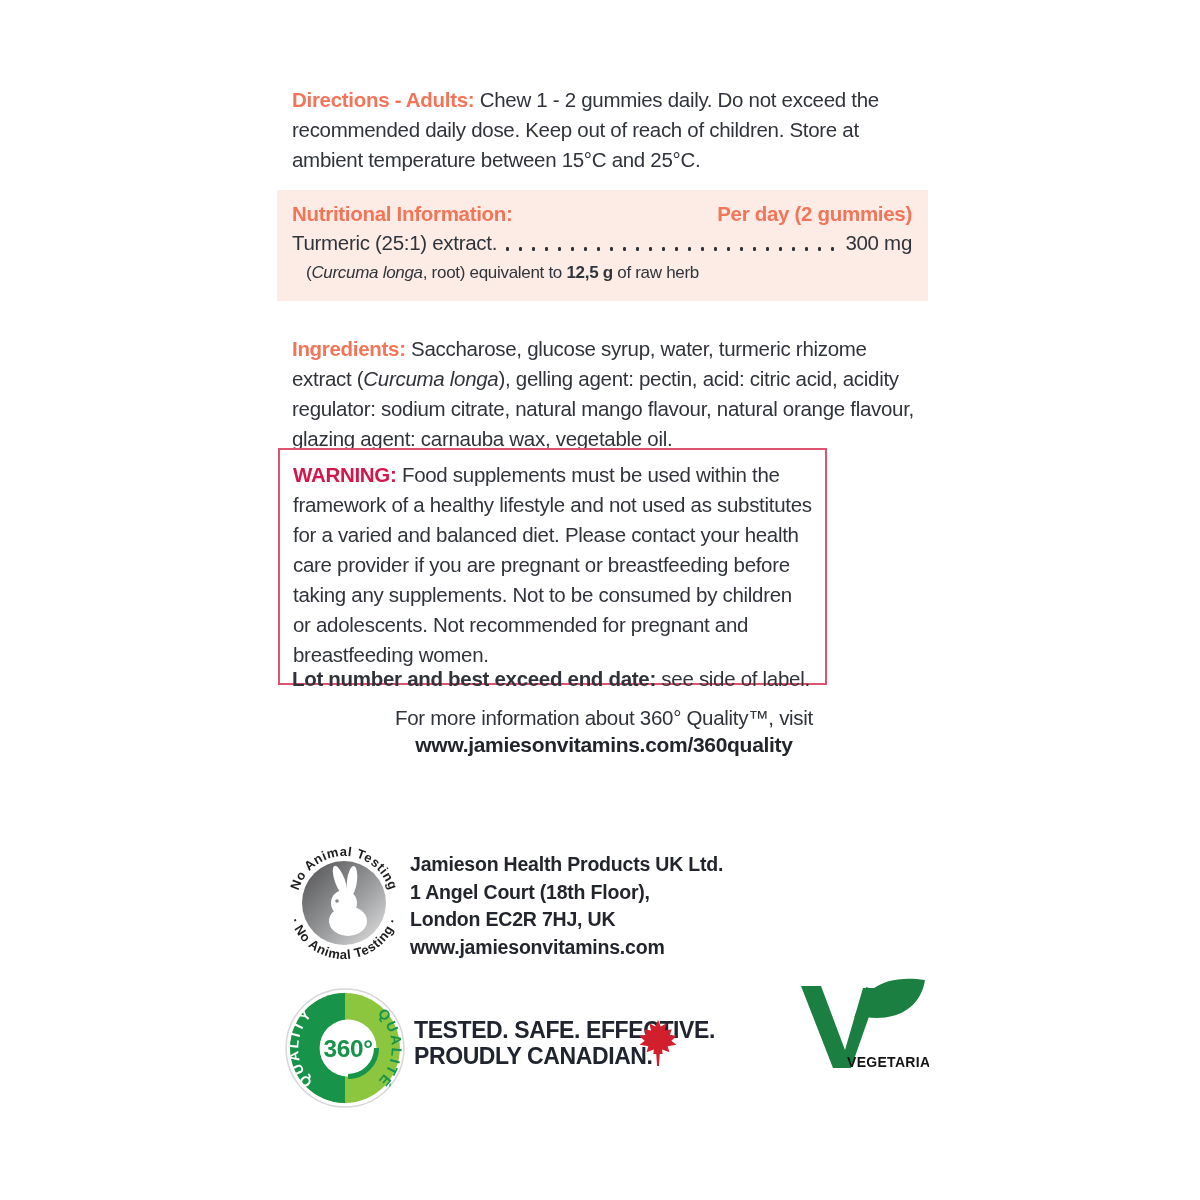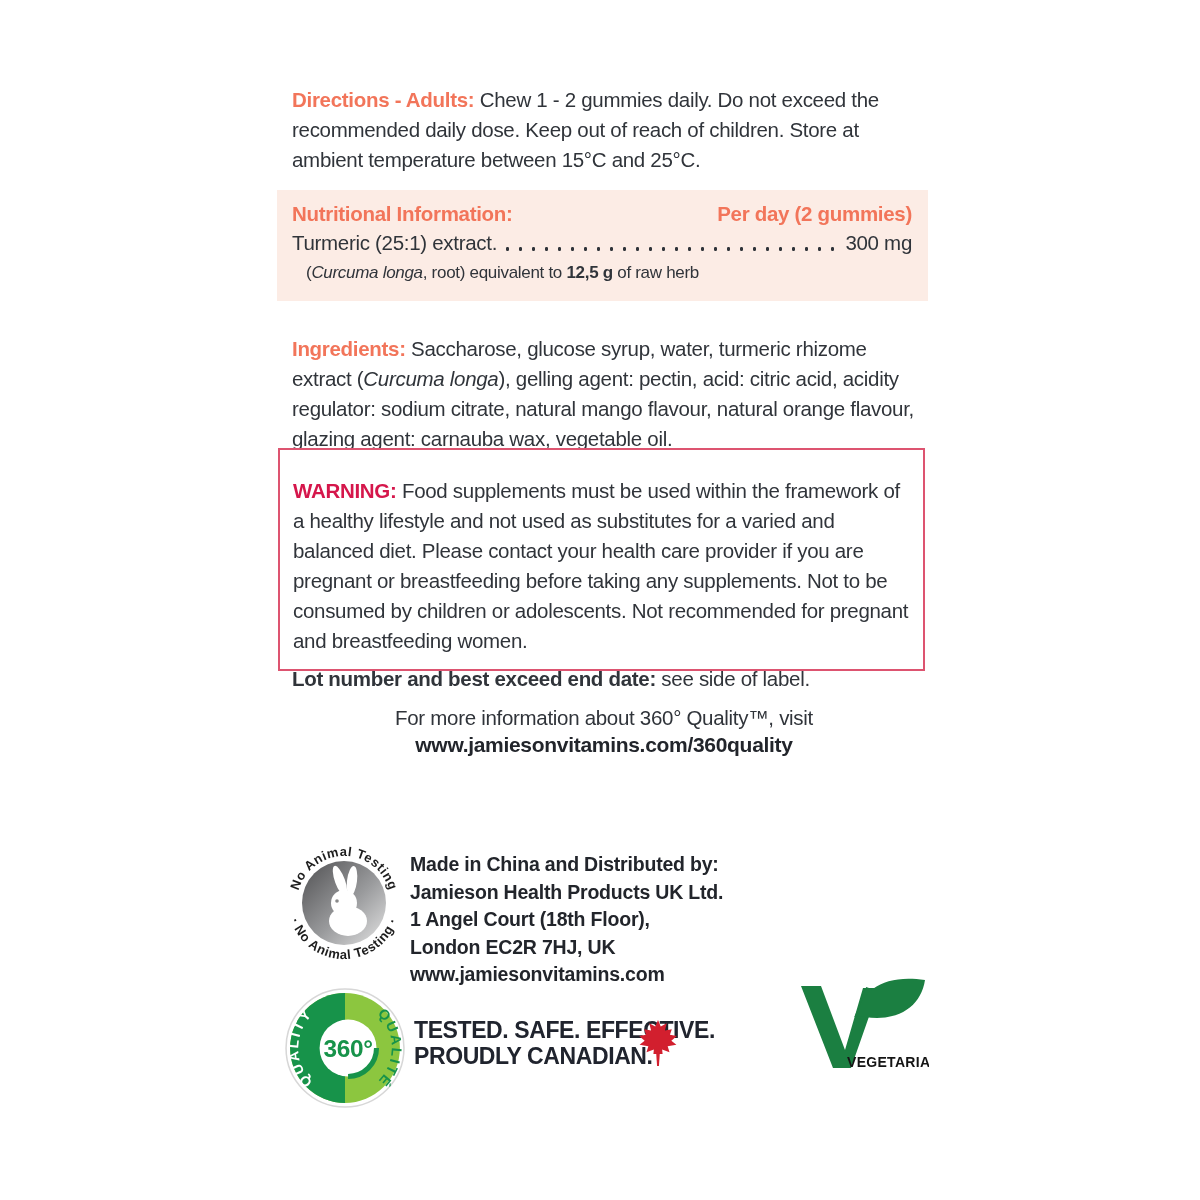--- a/index.html
+++ b/index.html
@@ -36,22 +36,22 @@
   .nut-row{display:flex;align-items:flex-end;font-size:20.5px;line-height:30px;}
   .dots{
     flex:1;height:6px;align-self:flex-end;margin:0 10px 6px 4px;
     background-image:radial-gradient(circle, var(--body) 1.7px, transparent 2px);
     background-size:13px 6px;background-repeat:repeat-x;background-position:left bottom;
   }
   .nut-equiv{font-size:17px;line-height:30px;padding-left:14px;}
 
   .ingredients{position:absolute;left:292px;top:313px;width:628px;}
   .warning-box{
-    position:absolute;left:278px;top:448px;width:647px;box-sizing:border-box;
-    border:2px solid var(--red-border);padding:26px 13px 13px;
+    position:absolute;left:278px;top:448px;width:549px;box-sizing:border-box;
+    border:2px solid var(--red-border);padding:10px 13px 13px;
   }
   .lot{position:absolute;left:292px;top:664px;width:624px;}
   .moreinfo{position:absolute;left:292px;top:704px;width:624px;text-align:center;font-size:20.5px;line-height:28px;}
   .website{position:absolute;left:292px;top:733px;width:624px;text-align:center;font-size:21px;font-weight:700;color:var(--black);}
 
   .rabbit-badge{position:absolute;left:281px;top:840px;width:126px;height:126px;}
   .distributor{position:absolute;left:410px;top:851px;font-weight:700;color:var(--black);font-size:19.5px;line-height:27.5px;letter-spacing:-0.2px;}
   .q360-badge{position:absolute;left:284px;top:987px;width:122px;height:122px;}
   .tested{position:absolute;left:414px;top:1017px;font-weight:700;color:#20242e;font-size:23px;line-height:26px;letter-spacing:-0.4px;}
   .maple{position:absolute;left:635px;top:1017px;width:46px;height:52px;}
@@ -108,21 +108,20 @@
     <path id="natBot" d="M 7,63 A 56,56 0 0 0 119,63" fill="none"></path>
     <text font-size="13" font-weight="bold" fill="#1d1d1d" letter-spacing="0.6">
       <textPath href="#natTop" startOffset="50%" text-anchor="middle">No Animal Testing</textPath>
     </text>
     <text font-size="13" font-weight="bold" fill="#1d1d1d" letter-spacing="0.6">
       <textPath href="#natBot" startOffset="50%" text-anchor="middle">· No Animal Testing ·</textPath>
     </text>
   </svg>
 
   <div class="distributor">
-    <div>Made in China and Distributed by:</div>
     <div>Jamieson Health Products UK Ltd.</div>
     <div>1 Angel Court (18th Floor),</div>
     <div>London EC2R 7HJ, UK</div>
     <div>www.jamiesonvitamins.com</div>
   </div>
 
   <svg class="q360-badge" viewBox="0 0 120 120">
     <g>
       <circle cx="60" cy="60" r="58" fill="#ffffff" stroke="#d7d7d7" stroke-width="1.5"></circle>
       <circle cx="60" cy="60" r="54" fill="#8cc63f"></circle>

